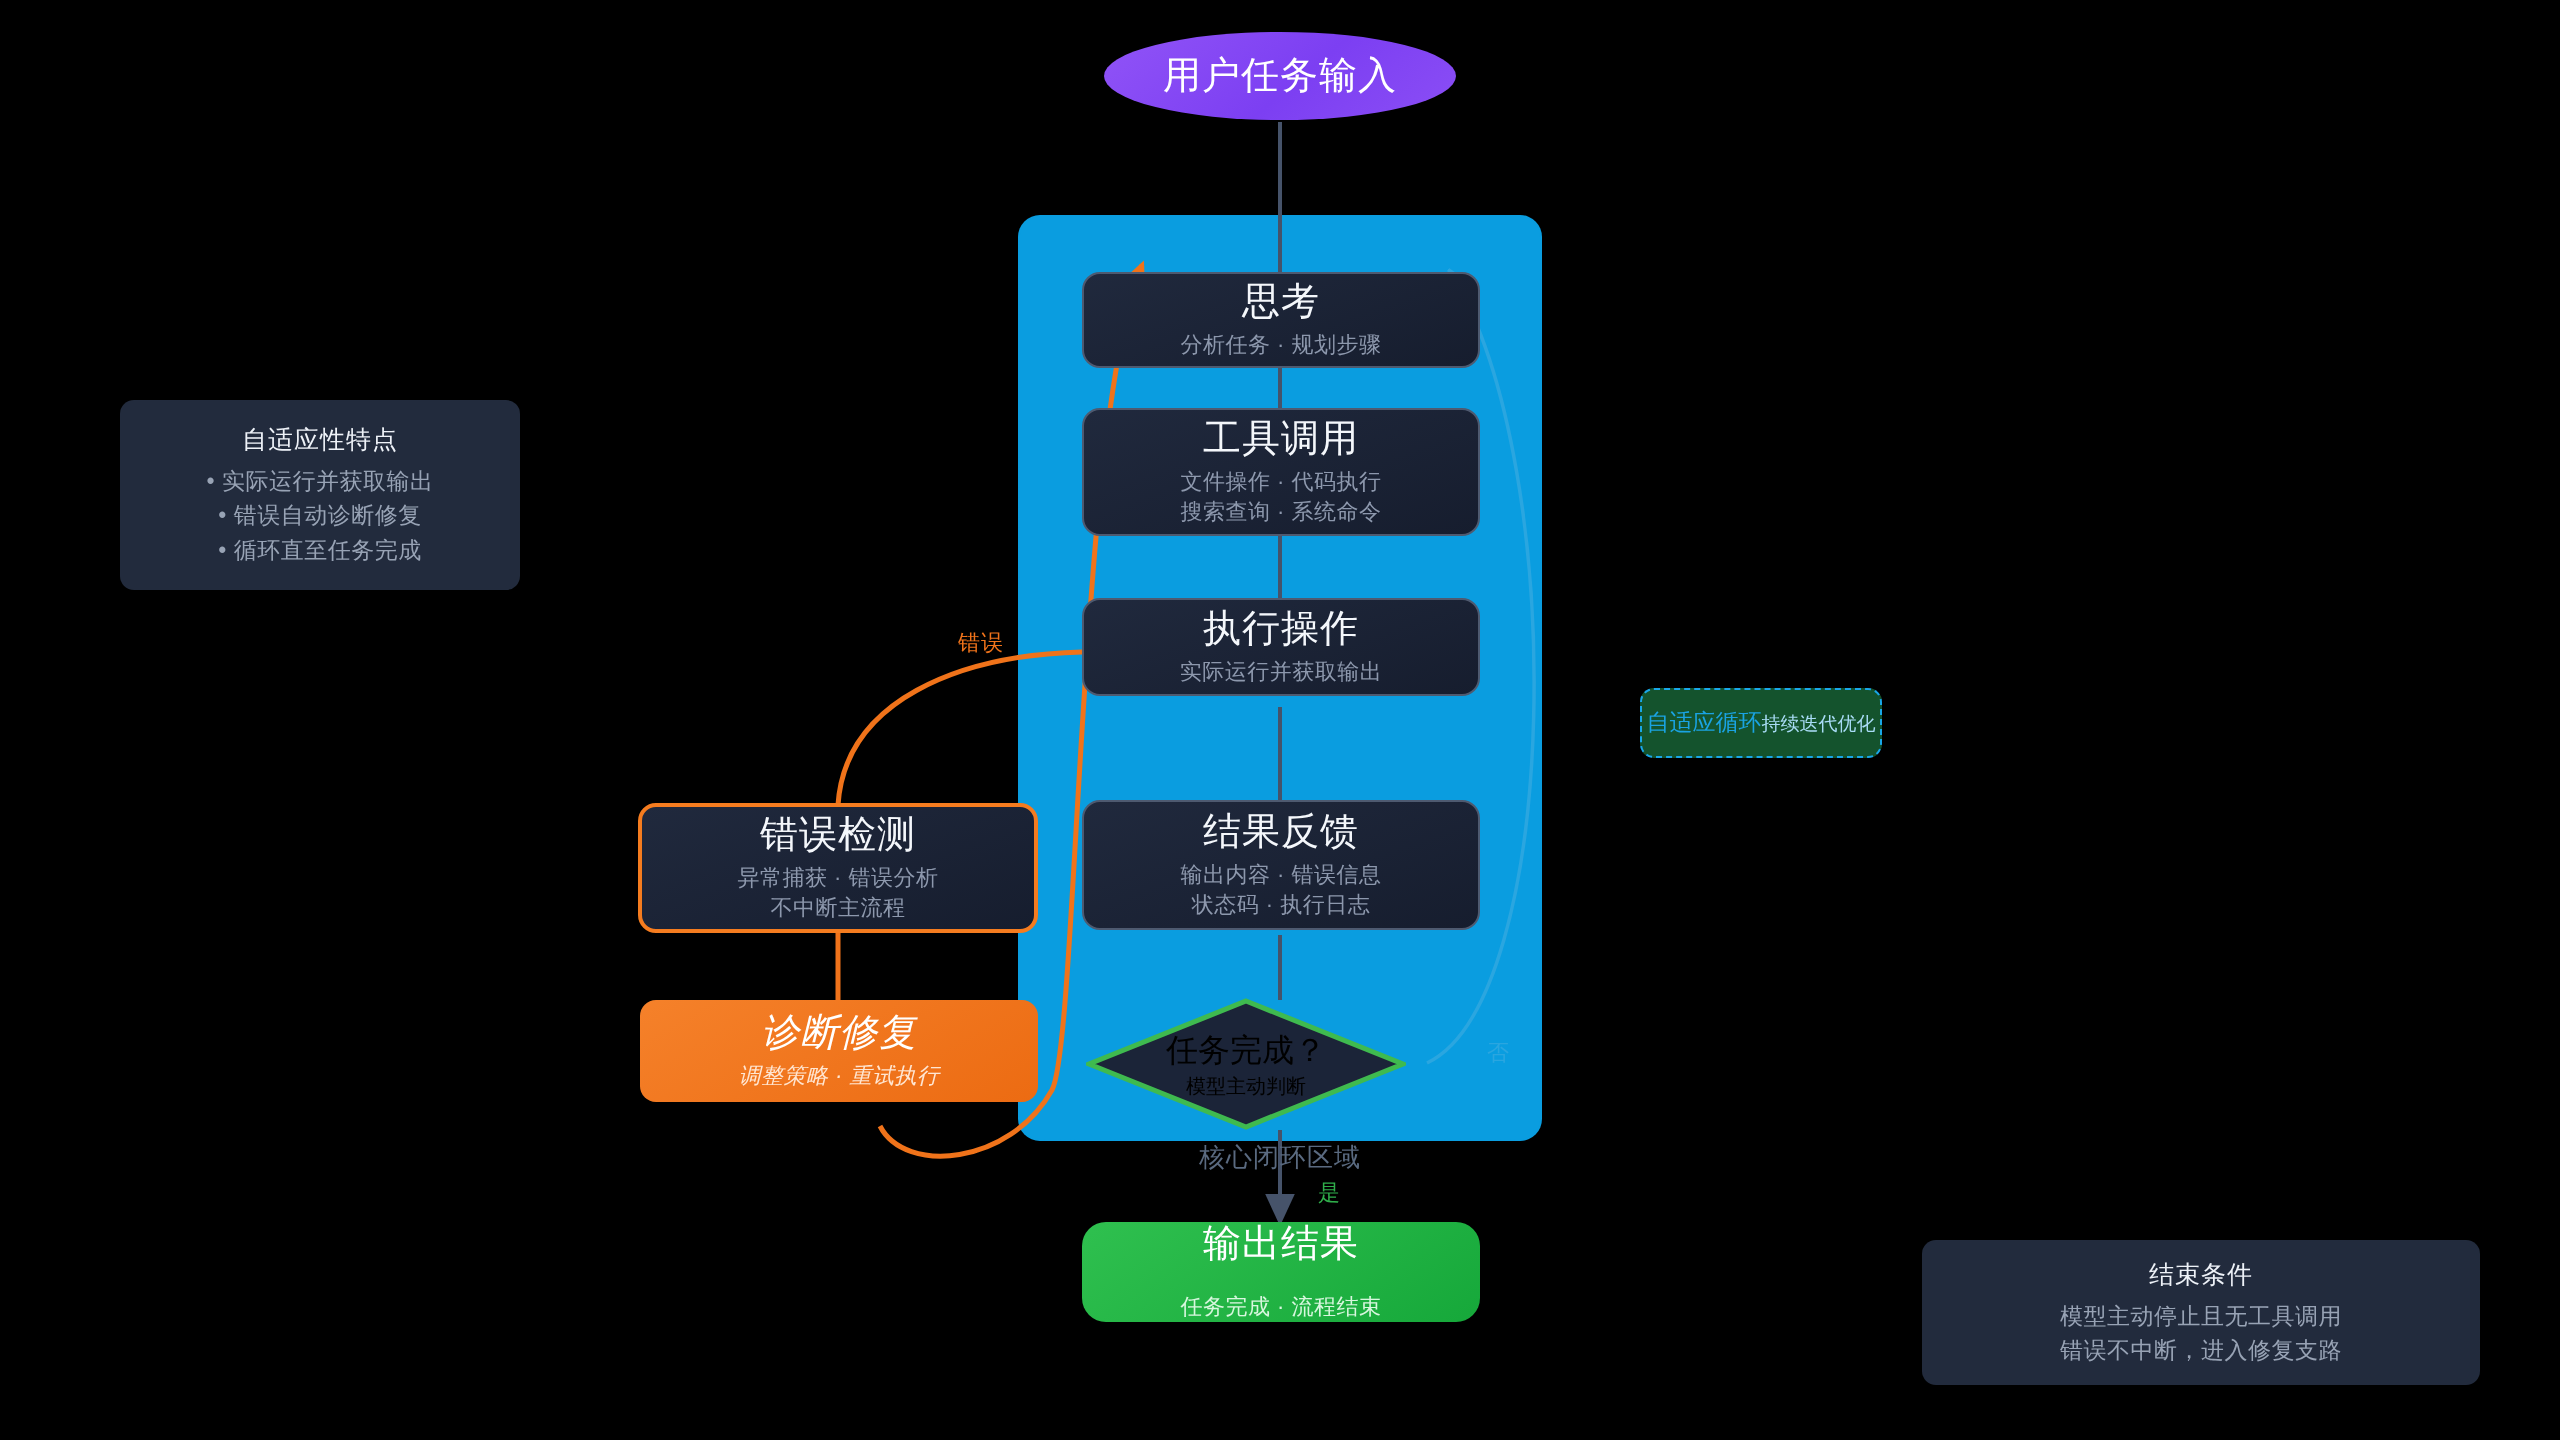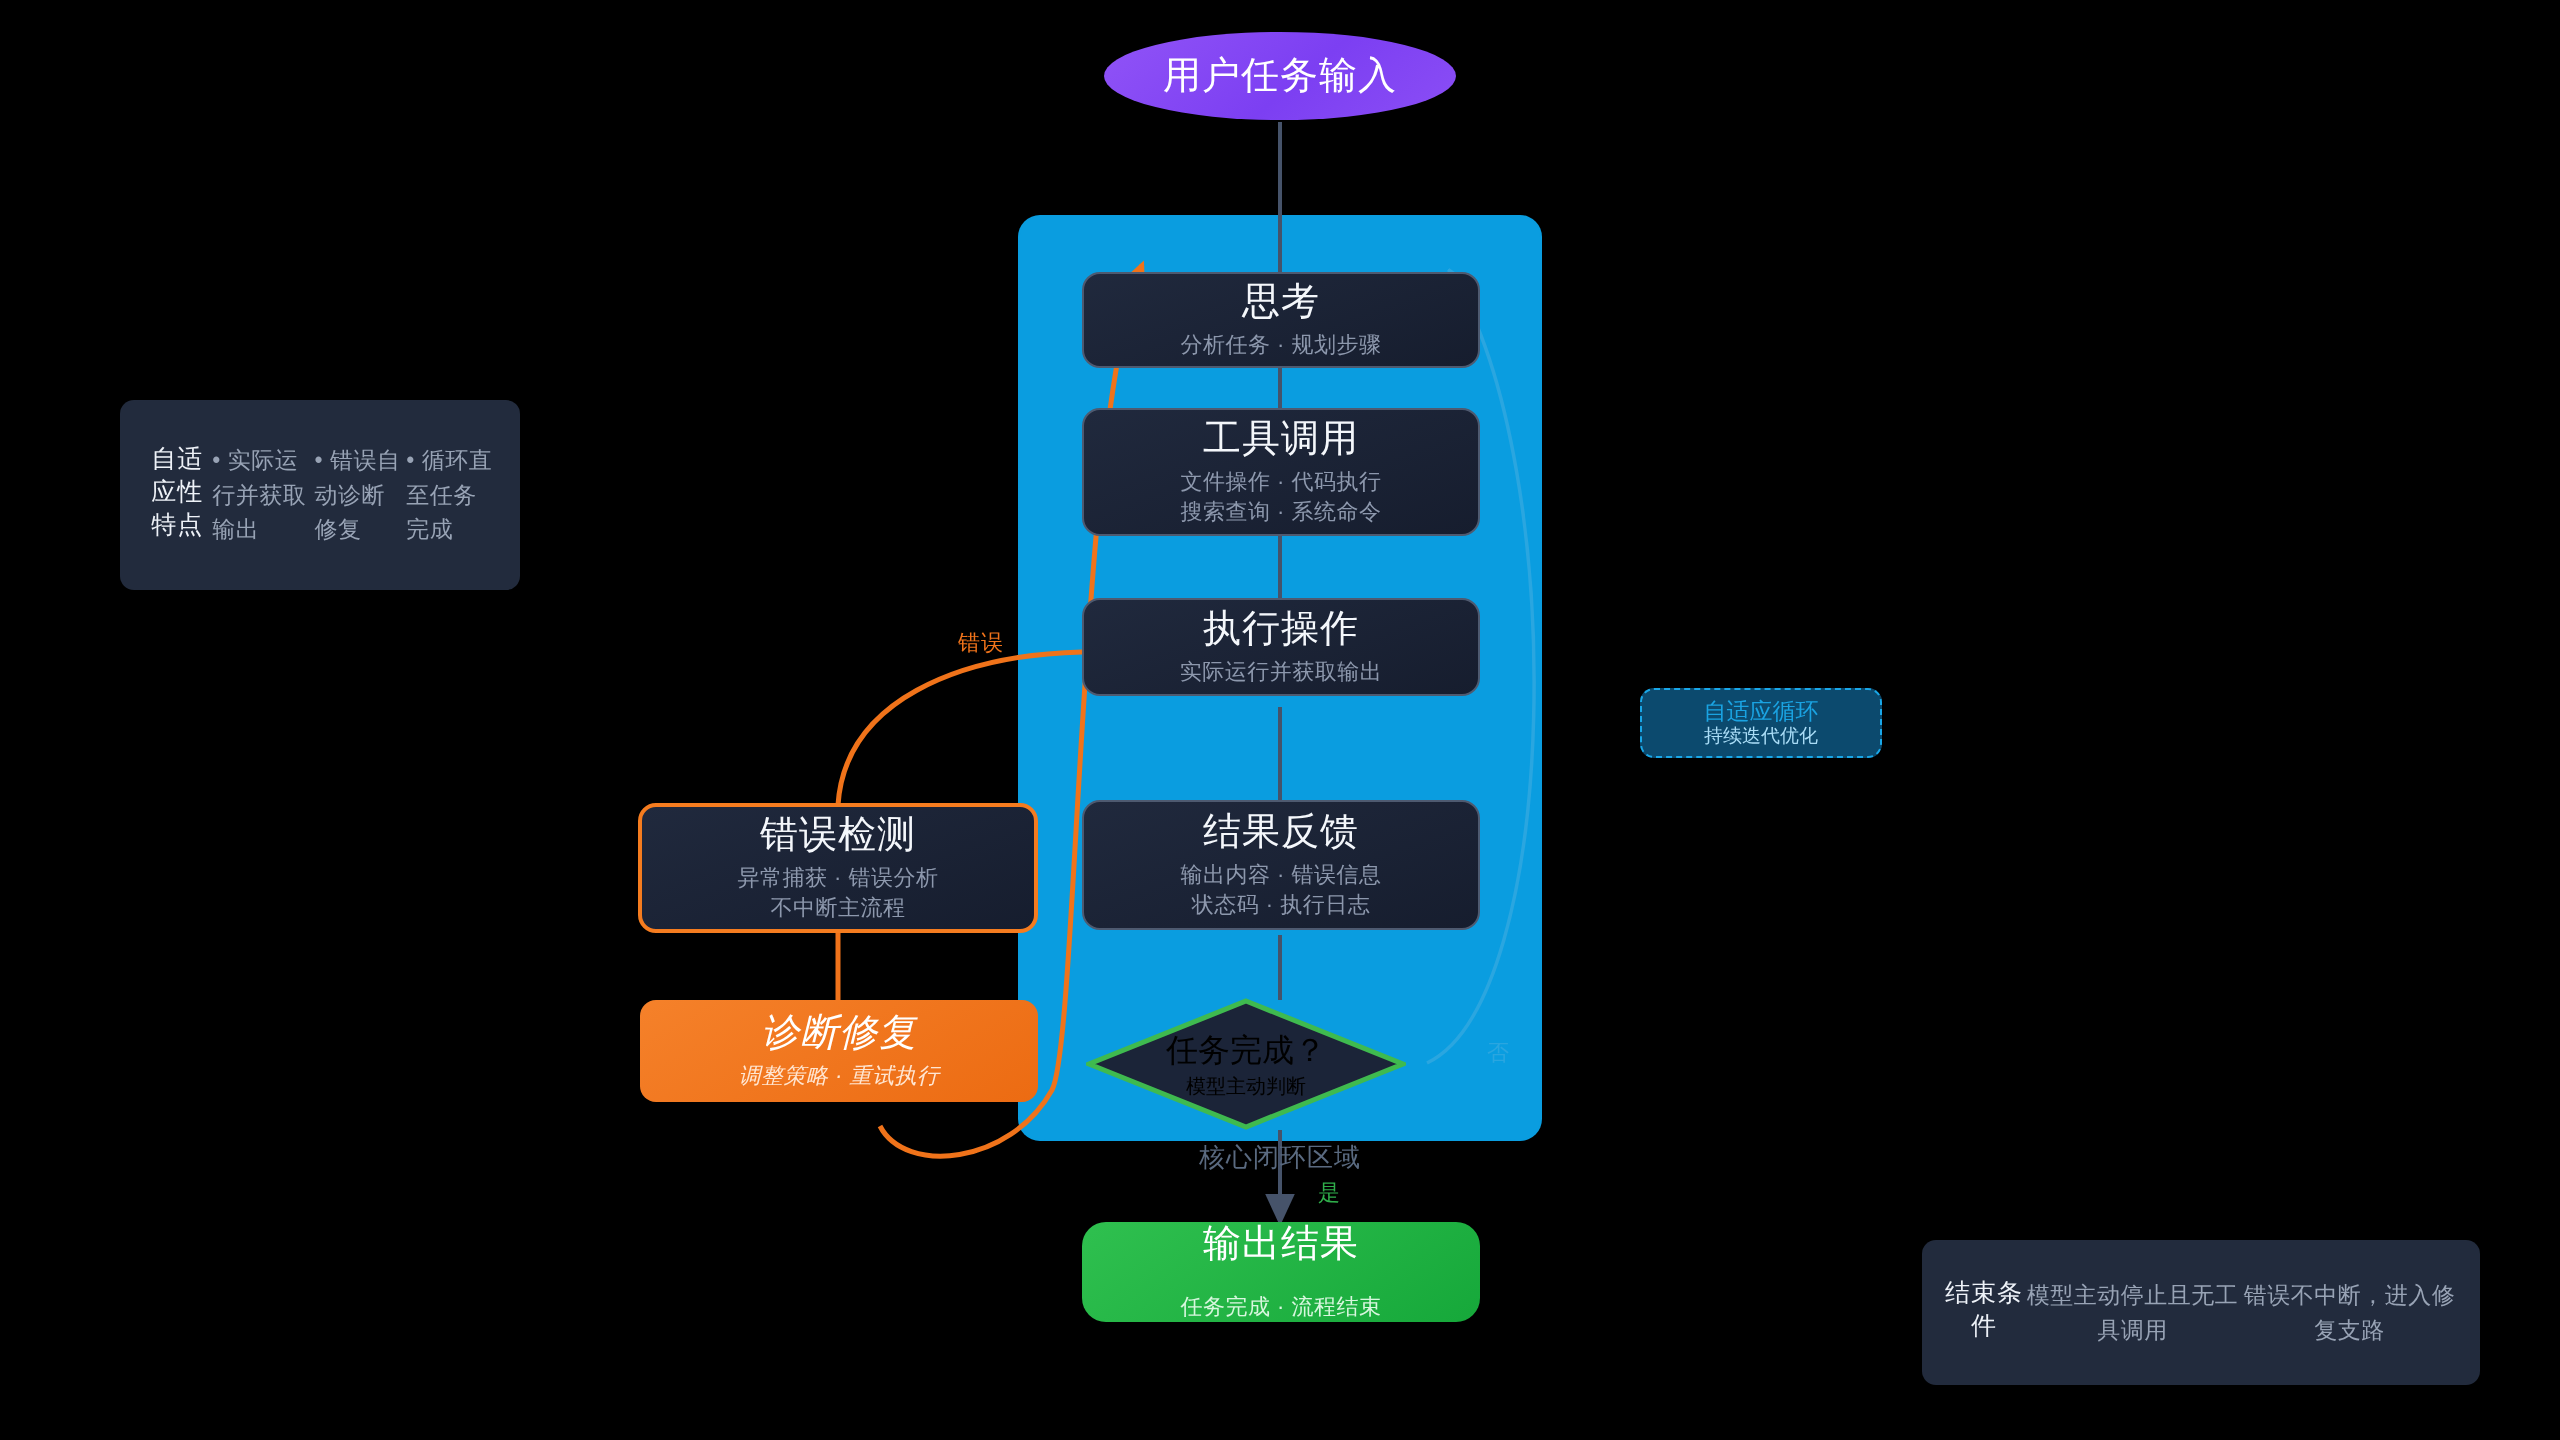--- a/index.html
+++ b/index.html
@@ -112,21 +112,21 @@
   .repair .title { color:#ffffff; }
   .repair .sub { color:#ffe6d2; }
 
   
   .note {
     position: absolute;
     box-sizing: border-box;
     background: #222b3d;
     border-radius: 14px;
     display: flex;
-    flex-direction: row;
+    flex-direction: column;
     align-items: center;
     justify-content: center;
     text-align: center;
     padding: 14px 22px;
   }
   .note .n-title {
     color: #eef2f8;
     font-size: 25px;
     letter-spacing: 1px;
     margin-bottom: 8px;
@@ -151,25 +151,25 @@
     color: #5a6a80;
     font-size: 26px;
     letter-spacing: 1px;
     text-align: center;
   }
 
   
   .badge {
     position: absolute;
     box-sizing: border-box;
-    background: #0c4a6e;
+    background: #14532d;
     border: 2px dashed #19a7e8;
     border-radius: 14px;
     display: flex;
-    flex-direction: column;
+    flex-direction: row;
     align-items: center;
     justify-content: center;
     text-align: center;
   }
   .badge .b-title {
     color: #1aa3e2;
     font-size: 23px;
     line-height: 1.1;
   }
   .badge .b-sub {

